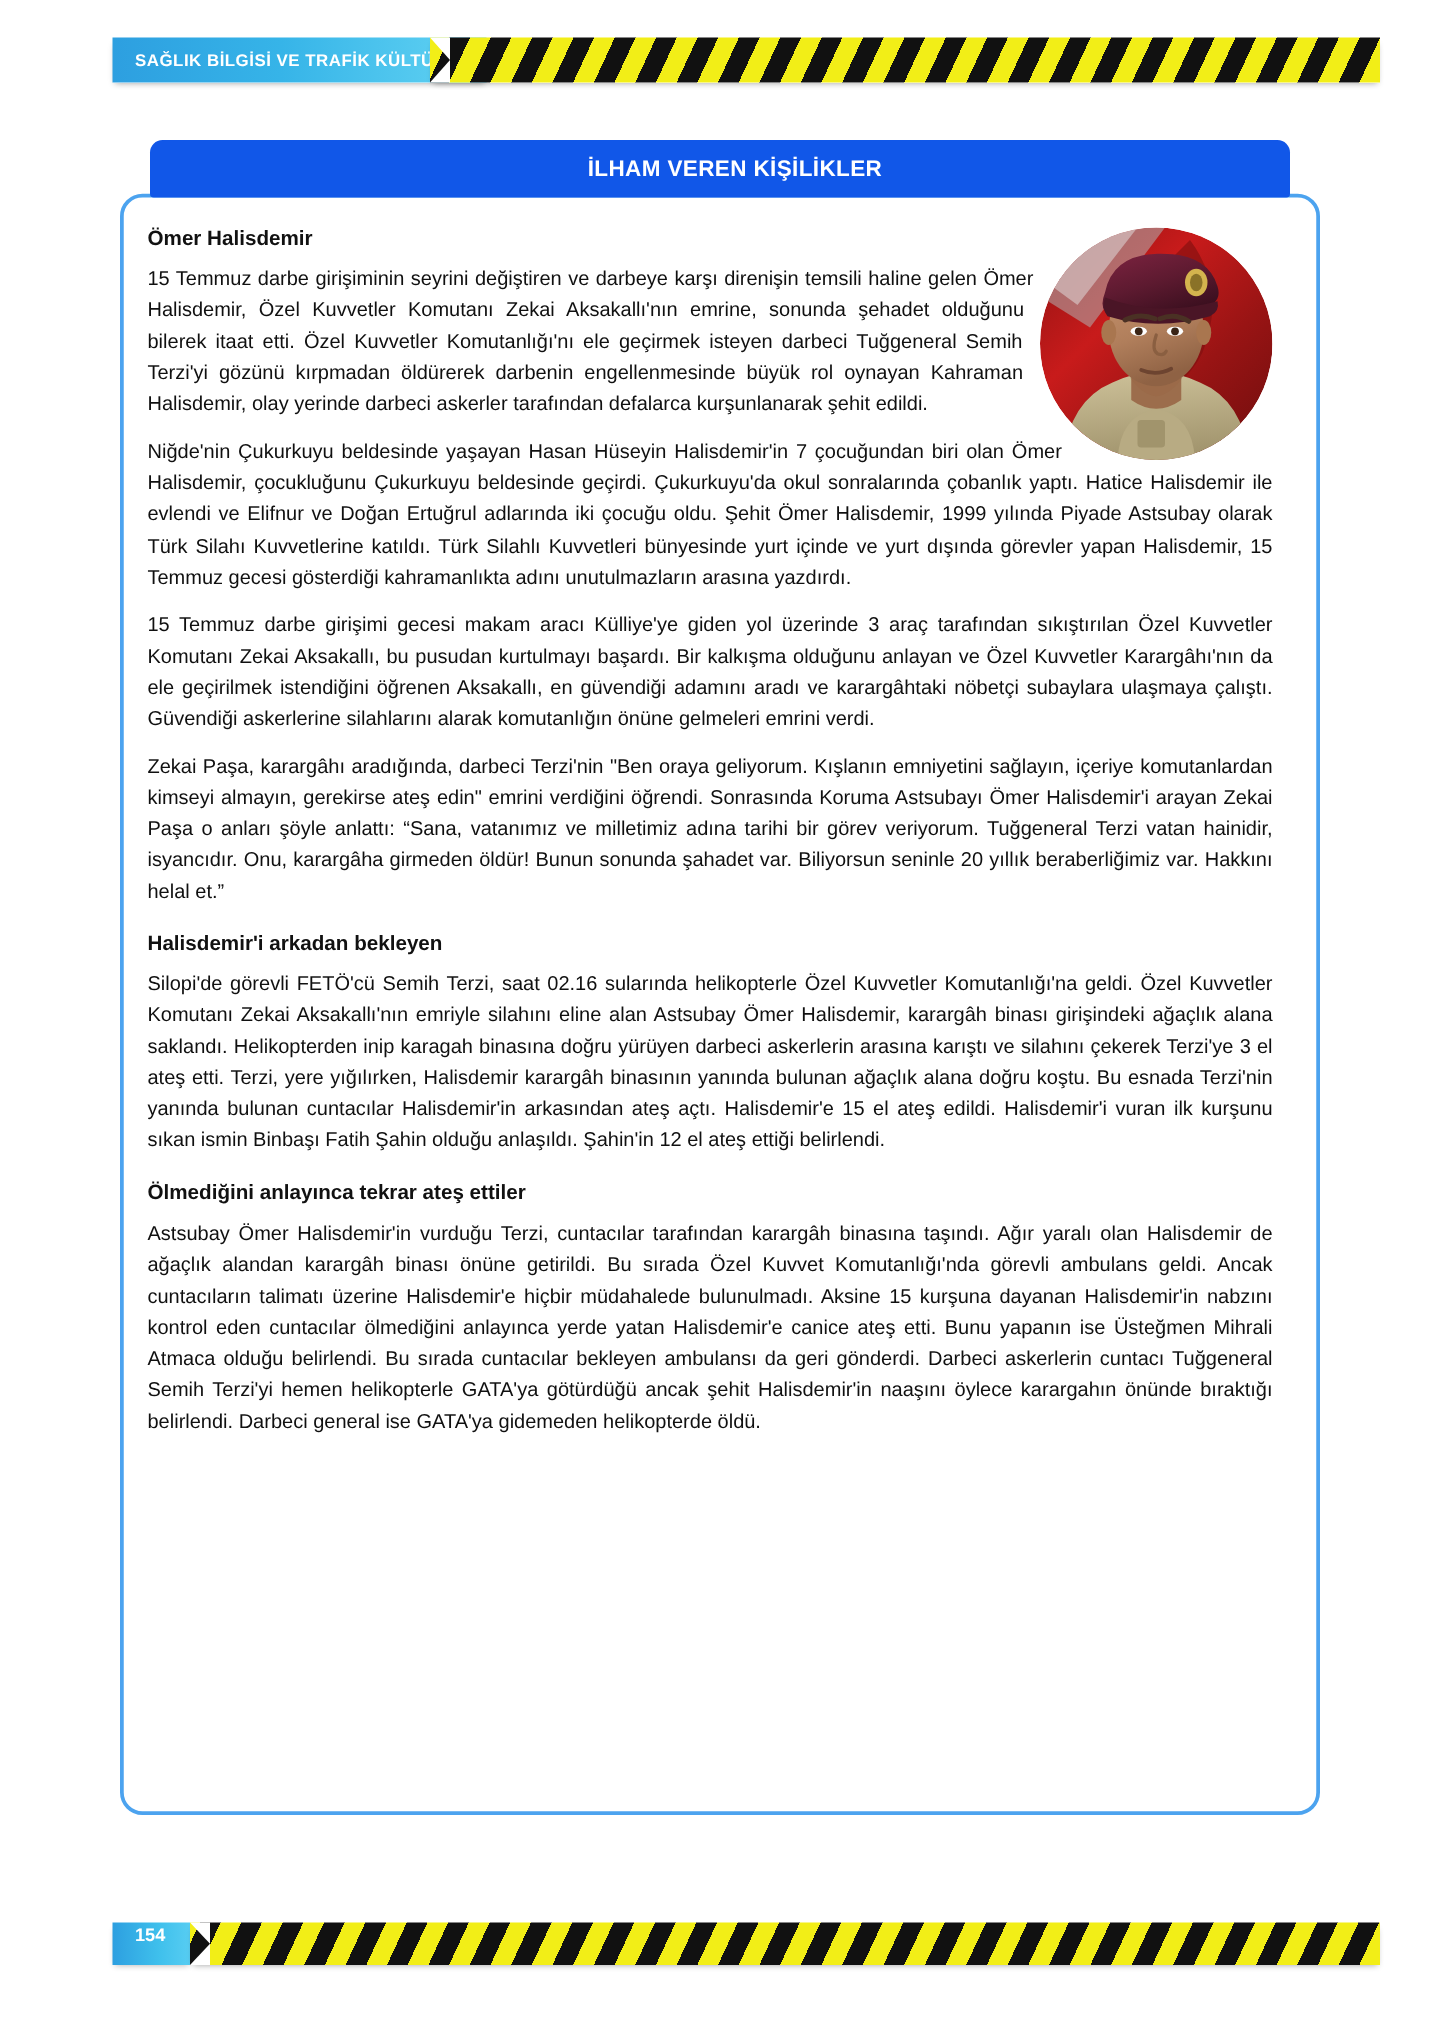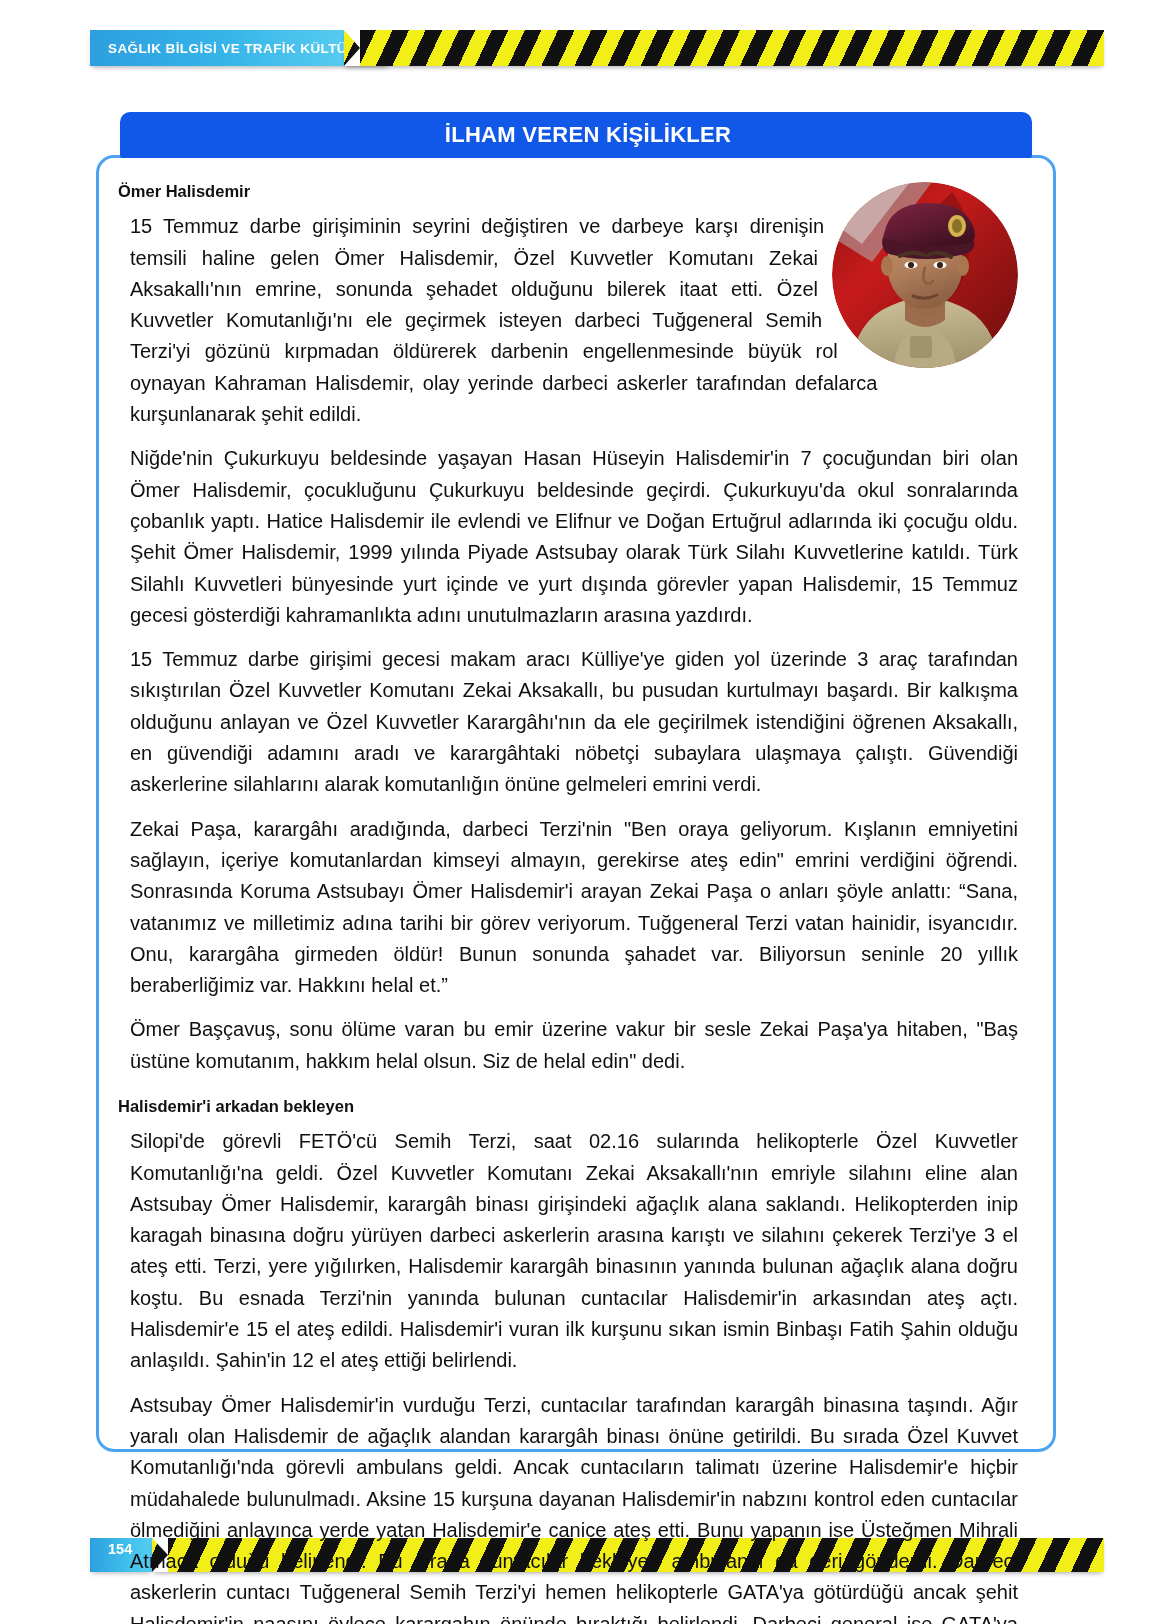--- a/index.html
+++ b/index.html
@@ -85,21 +85,21 @@
     width: 912px;
     height: 46px;
     background: #1157e8;
     border-radius: 10px 10px 3px 3px;
     display: flex;
     align-items: center;
     justify-content: center;
     z-index: 4;
   }
   .title-banner-text {
-    font-size: 22px;
+    font-size: 18px;
     font-weight: bold;
     color: #ffffff;
     letter-spacing: 0.3px;
     margin-left: 24px;
   }
 
   
   .content-card {
     position: absolute;
     left: 96px;
@@ -125,24 +125,24 @@
   .sub-head {
     font-size: 16.5px;
     font-weight: bold;
     color: #111111;
     margin: 0 0 9px 0;
     line-height: 1.35;
   }
   .sub-head.spaced { margin-top: 18px; }
 
   p.body-text {
-    font-size: 20px;
+    font-size: 16px;
     line-height: 1.565;
     color: #101010;
-    margin: 0 0 13px 12px;
+    margin: 0 0 13px 0;
     text-align: justify;
     text-justify: inter-word;
     hyphens: manual;
   }
   p.body-text.last { margin-bottom: 0; }
 
   
   .portrait {
     float: right;
     width: 186px;
@@ -294,25 +294,25 @@
   </div>
 
   <h2 class="sub-head">Ömer Halisdemir</h2>
 
   <p class="body-text">15 Temmuz darbe girişiminin seyrini değiştiren ve darbeye karşı direnişin temsili haline gelen Ömer Halisdemir, Özel Kuvvetler Komutanı Zekai Aksakallı'nın emrine, sonunda şehadet olduğunu bilerek itaat etti. Özel Kuvvetler Komutanlığı'nı ele geçirmek isteyen darbeci Tuğgeneral Semih Terzi'yi gözünü kırpmadan öldürerek darbenin engellenmesinde büyük rol oynayan Kahraman Halisdemir, olay yerinde darbeci askerler tarafından defalarca kurşunlanarak şehit edildi.</p>
 
   <p class="body-text">Niğde'nin Çukurkuyu beldesinde yaşayan Hasan Hüseyin Halisdemir'in 7 çocuğundan biri olan Ömer Halisdemir, çocukluğunu Çukurkuyu beldesinde geçirdi. Çukurkuyu'da okul sonralarında çobanlık yaptı. Hatice Halisdemir ile evlendi ve Elifnur ve Doğan Ertuğrul adlarında iki çocuğu oldu. Şehit Ömer Halisdemir, 1999 yılında Piyade Astsubay olarak Türk Silahı Kuvvetlerine katıldı. Türk Silahlı Kuvvetleri bünyesinde yurt içinde ve yurt dışında görevler yapan Halisdemir, 15 Temmuz gecesi gösterdiği kahramanlıkta adını unutulmazların arasına yazdırdı.</p>
 
   <p class="body-text">15 Temmuz darbe girişimi gecesi makam aracı Külliye'ye giden yol üzerinde 3 araç tarafından sıkıştırılan Özel Kuvvetler Komutanı Zekai Aksakallı, bu pusudan kurtulmayı başardı. Bir kalkışma olduğunu anlayan ve Özel Kuvvetler Karargâhı'nın da ele geçirilmek istendiğini öğrenen Aksakallı, en güvendiği adamını aradı ve karargâhtaki nöbetçi subaylara ulaşmaya çalıştı. Güvendiği askerlerine silahlarını alarak komutanlığın önüne gelmeleri emrini verdi.</p>
   <p class="body-text">Zekai Paşa, karargâhı aradığında, darbeci Terzi'nin "Ben oraya geliyorum. Kışlanın emniyetini sağlayın, içeriye komutanlardan kimseyi almayın, gerekirse ateş edin" emrini verdiğini öğrendi. Sonrasında Koruma Astsubayı Ömer Halisdemir'i arayan Zekai Paşa o anları şöyle anlattı: “Sana, vatanımız ve milletimiz adına tarihi bir görev veriyorum. Tuğgeneral Terzi vatan hainidir, isyancıdır. Onu, karargâha girmeden öldür! Bunun sonunda şahadet var. Biliyorsun seninle 20 yıllık beraberliğimiz var. Hakkını helal et.”</p>
-  <p class="body-text">Ömer Başçavuş, sonu ölüme varan bu emir üzerine vakur bir sesle Zekai Paşa'ya hitaben, "Baş üstüne komutanım, hakkım helal olsun. Siz de helal edin" dedi.</p>
 
   <h3 class="sub-head spaced">Halisdemir'i arkadan bekleyen</h3>
   <p class="body-text">Silopi'de görevli FETÖ'cü Semih Terzi, saat 02.16 sularında helikopterle Özel Kuvvetler Komutanlığı'na geldi. Özel Kuvvetler Komutanı Zekai Aksakallı'nın emriyle silahını eline alan Astsubay Ömer Halisdemir, karargâh binası girişindeki ağaçlık alana saklandı. Helikopterden inip karagah binasına doğru yürüyen darbeci askerlerin arasına karıştı ve silahını çekerek Terzi'ye 3 el ateş etti. Terzi, yere yığılırken, Halisdemir karargâh binasının yanında bulunan ağaçlık alana doğru koştu. Bu esnada Terzi'nin yanında bulunan cuntacılar Halisdemir'in arkasından ateş açtı. Halisdemir'e 15 el ateş edildi. Halisdemir'i vuran ilk kurşunu sıkan ismin Binbaşı Fatih Şahin olduğu anlaşıldı. Şahin'in 12 el ateş ettiği belirlendi.</p>
 
+  <h3 class="sub-head spaced">Ölmediğini anlayınca tekrar ateş ettiler</h3>
   <p class="body-text last">Astsubay Ömer Halisdemir'in vurduğu Terzi, cuntacılar tarafından karargâh binasına taşındı. Ağır yaralı olan Halisdemir de ağaçlık alandan karargâh binası önüne getirildi. Bu sırada Özel Kuvvet Komutanlığı'nda görevli ambulans geldi. Ancak cuntacıların talimatı üzerine Halisdemir'e hiçbir müdahalede bulunulmadı. Aksine 15 kurşuna dayanan Halisdemir'in nabzını kontrol eden cuntacılar ölmediğini anlayınca yerde yatan Halisdemir'e canice ateş etti. Bunu yapanın ise Üsteğmen Mihrali Atmaca olduğu belirlendi. Bu sırada cuntacılar bekleyen ambulansı da geri gönderdi. Darbeci askerlerin cuntacı Tuğgeneral Semih Terzi'yi hemen helikopterle GATA'ya götürdüğü ancak şehit Halisdemir'in naaşını öylece karargahın önünde bıraktığı belirlendi. Darbeci general ise GATA'ya gidemeden helikopterde öldü.</p>
 
 </div>
 
 <div class="footer">
   <div class="footer-pagetab">
     <span class="page-number">154</span>
   </div>
   <div class="hazard-strip bottom"></div>
 </div>

